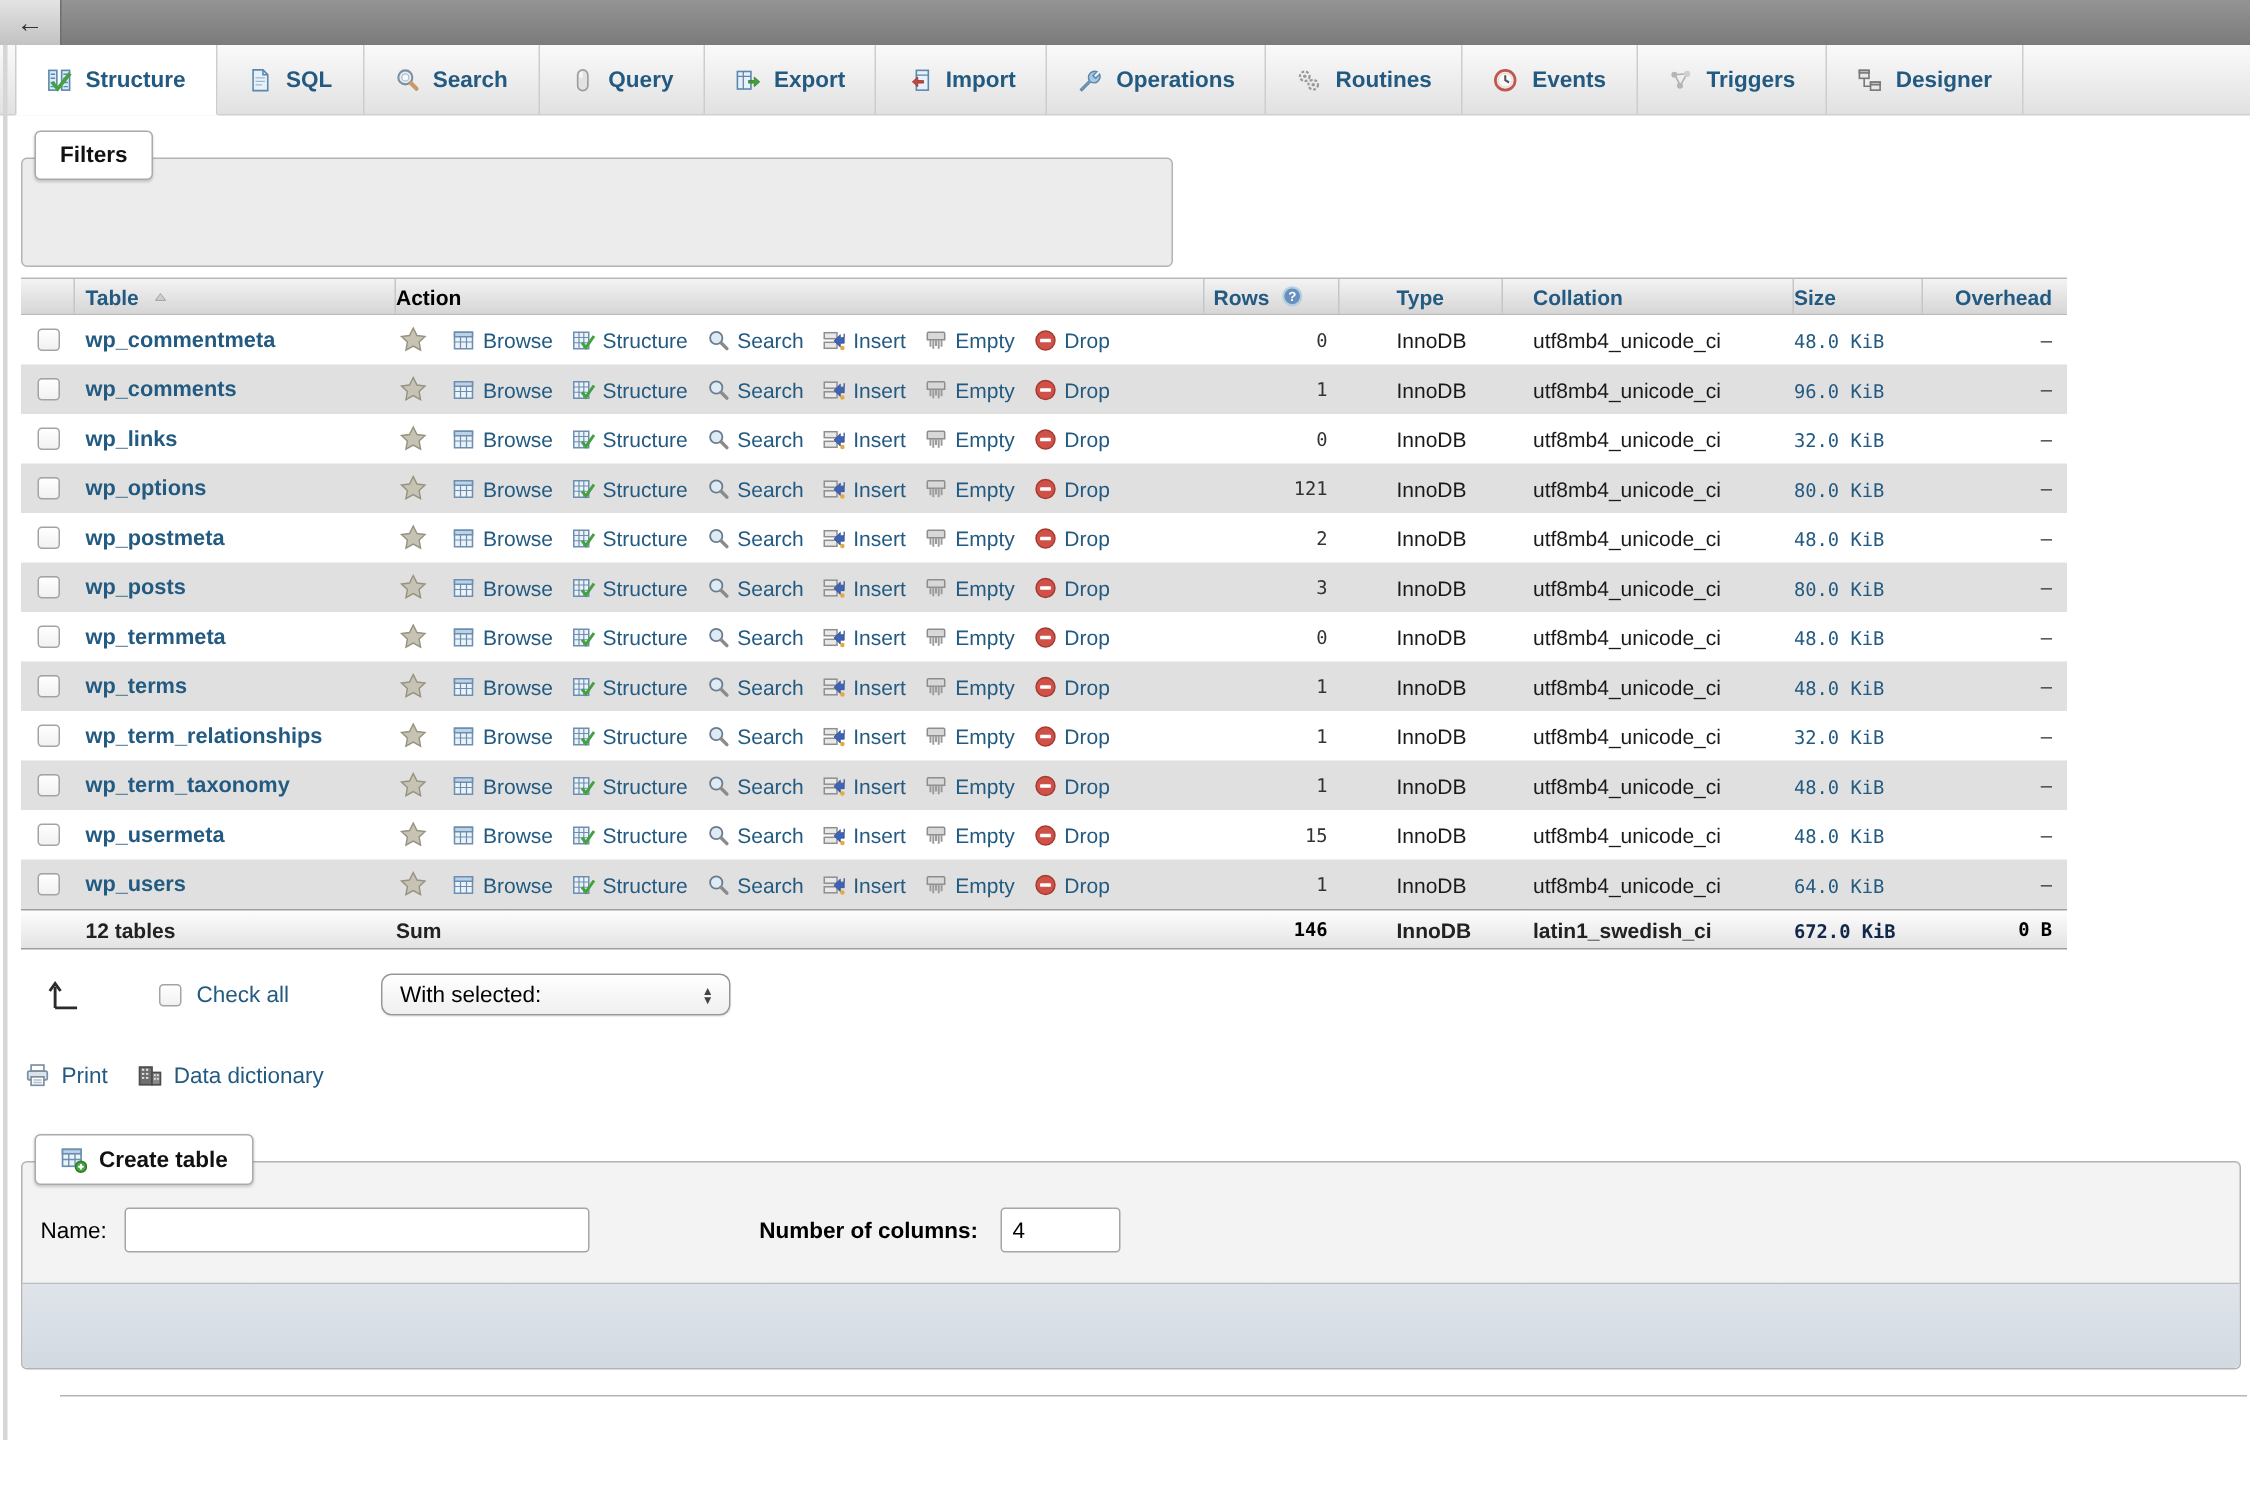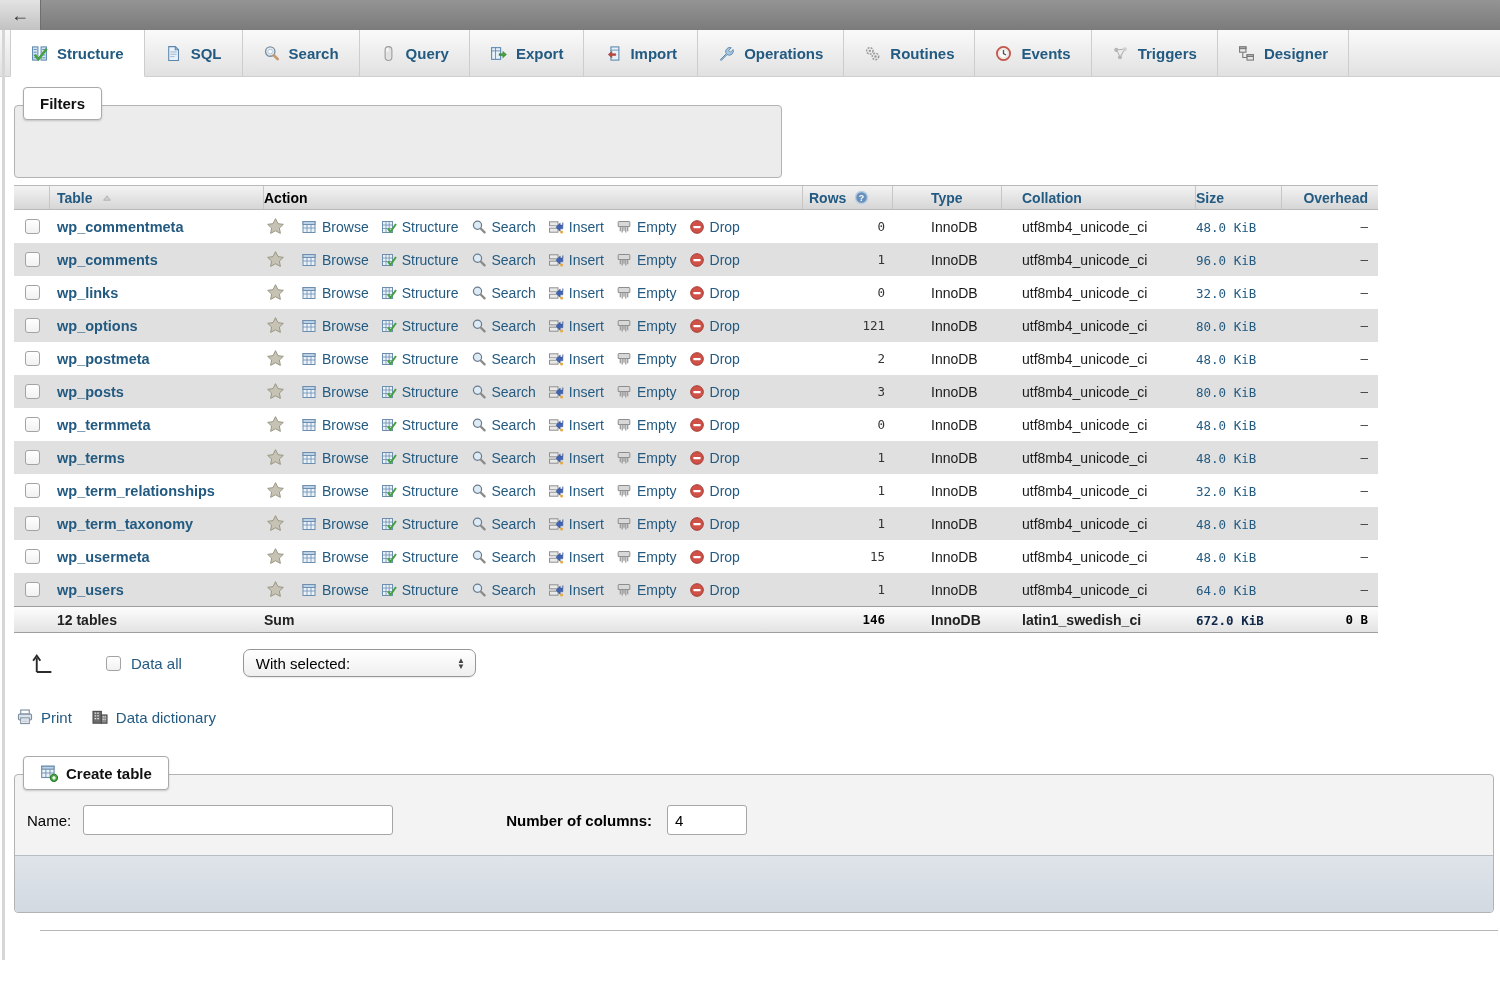--- a/index.html
+++ b/index.html
@@ -1025,21 +1025,21 @@
         <span class="mono">0 B</span>
       </div>
   </div>
 </div>
 
 <div class="checkall-bar">
   <svg width="27" height="23" style="margin-left:16px">
       <use href="#i-checkall-arrow"></use>
     </svg>
   <span class="checkbox"></span>
-  <a class="checkall-label">Data all</a>
+  <a class="checkall-label">Check all</a>
   <div class="fake-select">
     <span>With selected:</span>
     <span class="select-arrows">
         <span>▲</span>
         <span>▼</span>
       </span>
   </div>
 </div>
 
 <div class="print-row">

